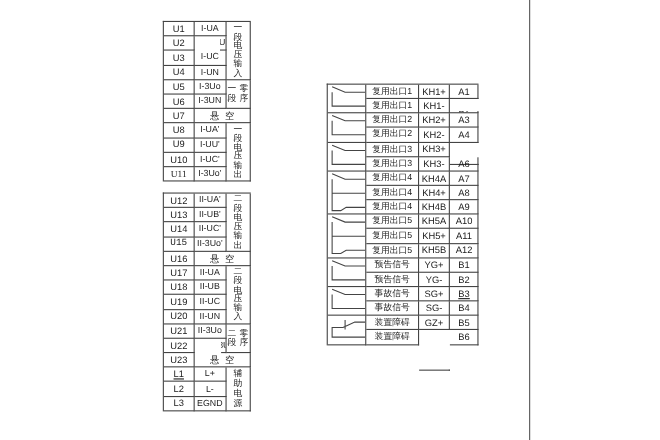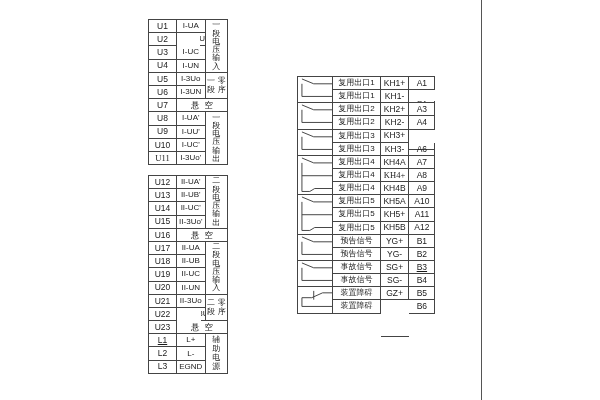--- a/index.html
+++ b/index.html
@@ -82,21 +82,21 @@
         <span>出</span>
       </div>
     </div>
   <div id="lt1" class="ltable" style="left:148px;top:175px">
       <div class="cell " style="grid-area: 1 / 1;">U12</div>
       <div class="cell sig" style="grid-area: 1 / 2;">II-UA'</div>
       <div class="cell " style="grid-area: 2 / 1;">U13</div>
       <div class="cell sig" style="grid-area: 2 / 2;">II-UB'</div>
       <div class="cell " style="grid-area: 3 / 1;">U14</div>
       <div class="cell sig" style="grid-area: 3 / 2;">II-UC'</div>
-      <div class="cell " style="grid-area: 4 / 1;">U15</div>
+      <div class="cell " style="grid-area: 4 / 1; font-family: Liberation Mono, monospace;">U15</div>
       <div class="cell sig" style="grid-area: 4 / 2;">II-3Uo'</div>
       <div class="cell " style="grid-area: 5 / 1;">U16</div>
       <div class="cell merged-signal cjk" style="grid-area: 5 / 2 / auto / span 2;">悬空</div>
       <div class="cell " style="grid-area: 6 / 1;">U17</div>
       <div class="cell sig" style="grid-area: 6 / 2; text-align: right;">II-UA</div>
       <div class="cell " style="grid-area: 7 / 1;">U18</div>
       <div class="cell sig" style="grid-area: 7 / 2;">II-UB</div>
       <div class="cell " style="grid-area: 8 / 1;">U19</div>
       <div class="cell sig" style="grid-area: 8 / 2;">II-UC</div>
       <div class="cell " style="grid-area: 9 / 1;">U20</div>
@@ -178,21 +178,21 @@
       <div class="cell " style="grid-area: 6 / 4;">A6</div>
       <div class="cell symcell" style="grid-area: 7 / 1 / span 3;">
         <svg viewBox="0 0 35 39" preserveAspectRatio="none">
           <path d="M35 7 H16 L4 2 M4 7 V36 H12 L17 33 H35 M4 20 H35" fill="none" stroke="#444444" stroke-width="1"></path>
         </svg>
       </div>
       <div class="cell cjk" style="grid-area: 7 / 2;">复用出口4</div>
       <div class="cell " style="grid-area: 7 / 3;">KH4A</div>
       <div class="cell " style="grid-area: 7 / 4;">A7</div>
       <div class="cell cjk" style="grid-area: 8 / 2;">复用出口4</div>
-      <div class="cell " style="grid-area: 8 / 3; font-family: Liberation Serif, serif;">KH4+</div>
+      <div class="cell " style="grid-area: 8 / 3;">KH4+</div>
       <div class="cell " style="grid-area: 8 / 4;">A8</div>
       <div class="cell cjk" style="grid-area: 9 / 2;">复用出口4</div>
       <div class="cell " style="grid-area: 9 / 3;">KH4B</div>
       <div class="cell " style="grid-area: 9 / 4;">A9</div>
       <div class="cell symcell" style="grid-area: 10 / 1 / span 3;">
         <svg viewBox="0 0 35 39" preserveAspectRatio="none">
           <path d="M35 7 H16 L4 2 M4 7 V36 H12 L17 33 H35 M4 20 H35" fill="none" stroke="#444444" stroke-width="1"></path>
         </svg>
       </div>
       <div class="cell cjk" style="grid-area: 10 / 2;">复用出口5</div>

